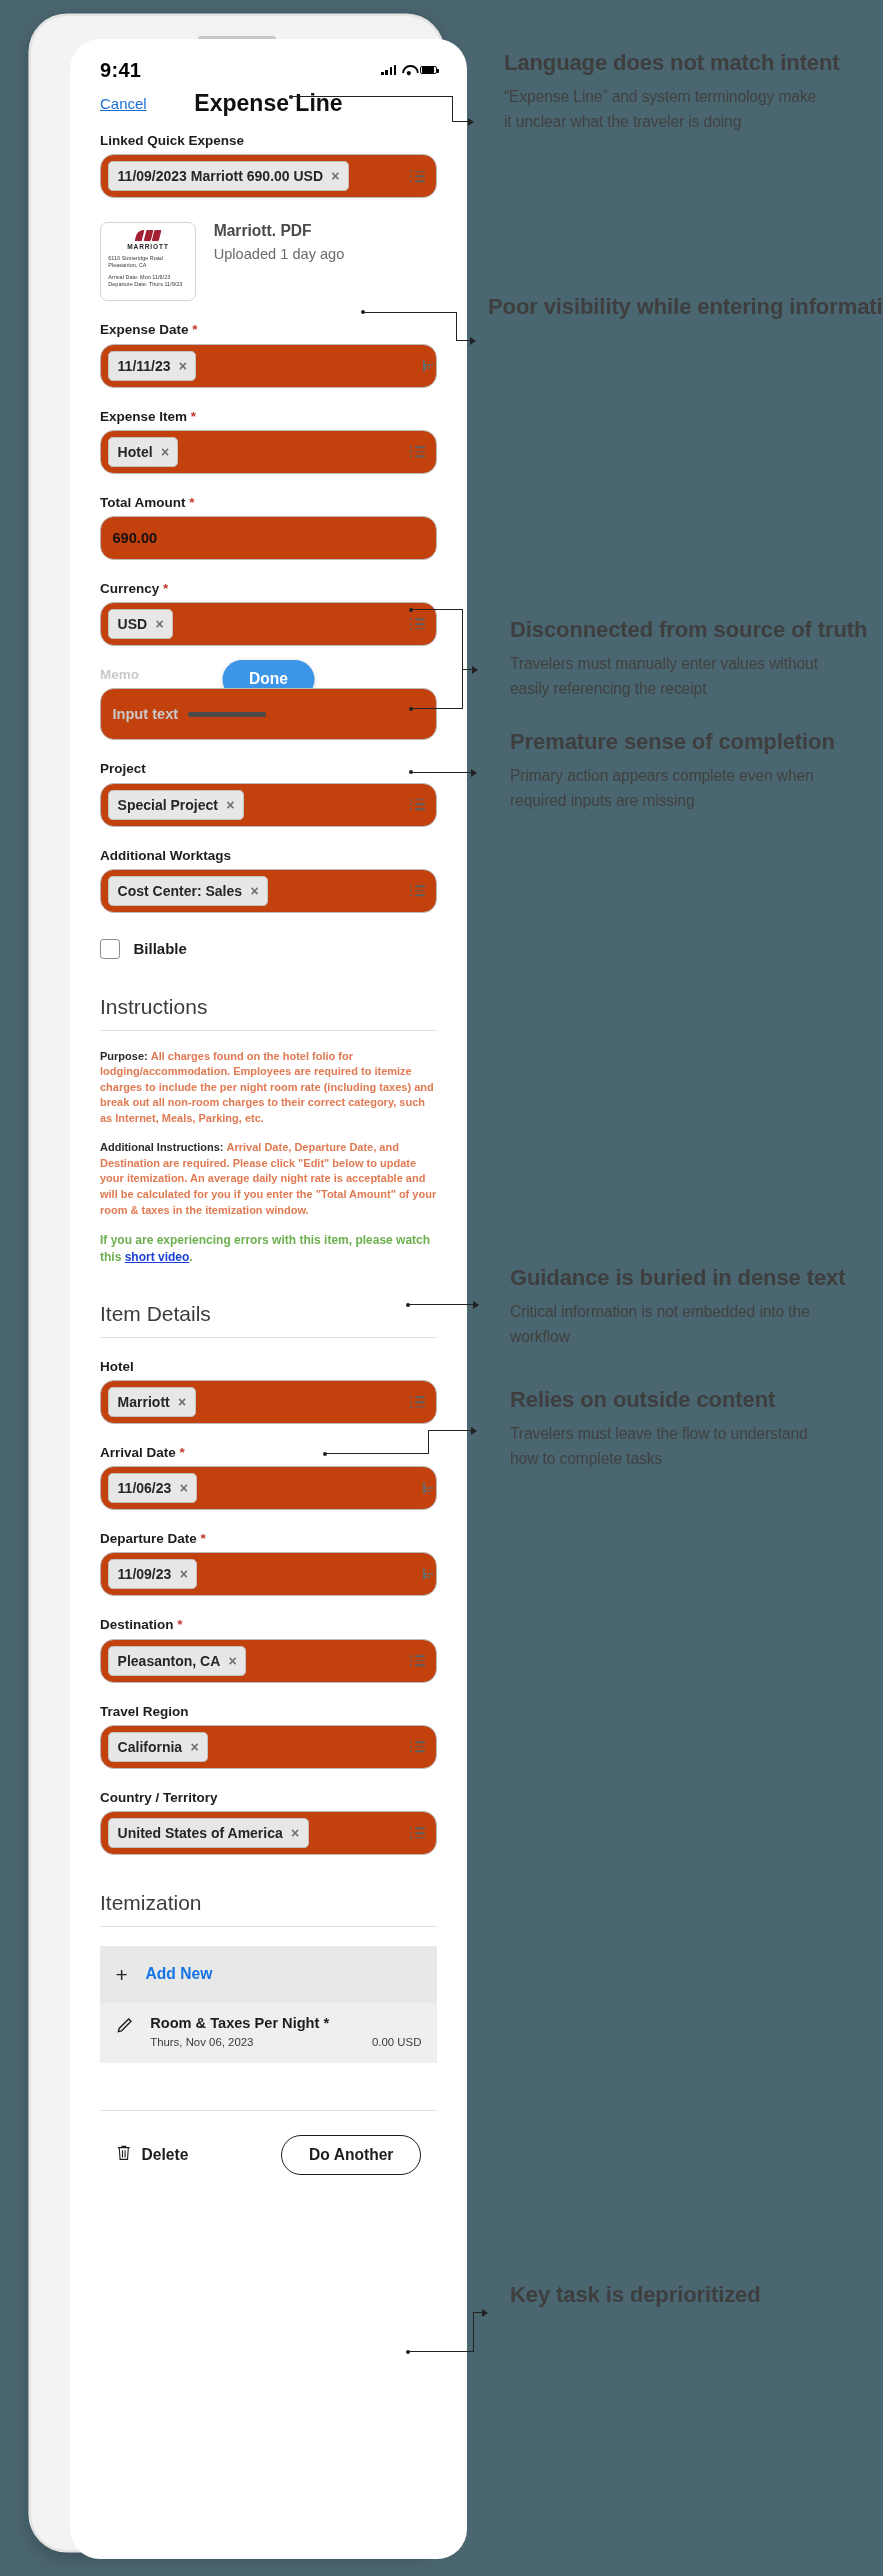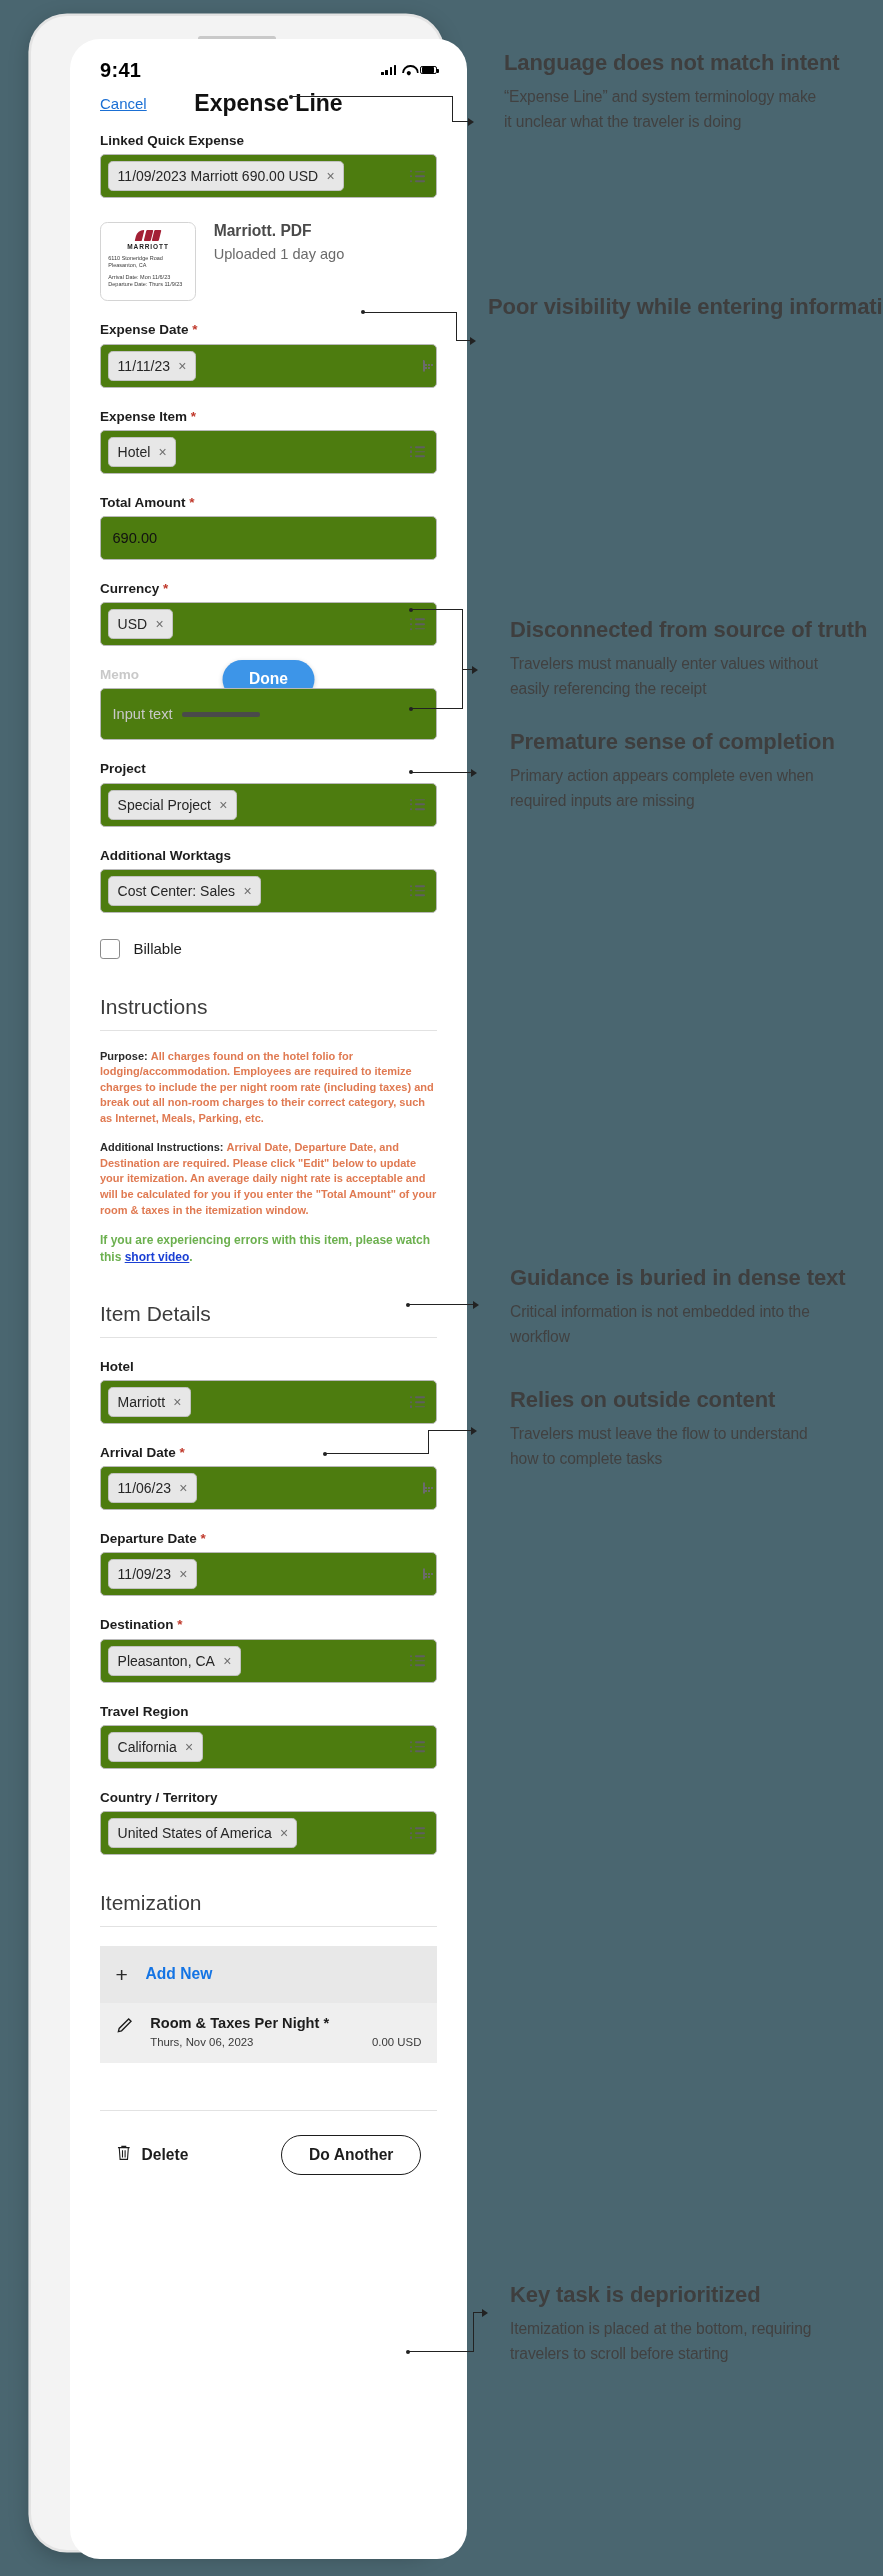--- a/index.html
+++ b/index.html
@@ -116,26 +116,27 @@
   
   .content { padding: 0 30px; }
   .field { margin-top: 21px; }
   .field-label {
     font-size: 13.5px; color: #1d1d1d; font-weight: 600;
     margin-bottom: 6.2px;
   }
   .req { color: #c0392b; font-weight: bold; }
   .input-box {
     border: 0.8px solid #b9b9b9;
-    border-radius: 5px;
-    background: #4d7c0f;
+    border-radius: 14px;
+    background: #c2410c;
     height: 44px;
     display:flex; align-items:center;
     padding: 0 7.3px;
     position: relative;
+    font-weight: bold;
   }
   .pill {
     background: #e7e7e7;
     border: 0.8px solid #c2c2c2;
     border-radius: 4.7px;
     height: 30px;
     display:flex; align-items:center; gap: 8.3px;
     padding: 0 8.3px;
     font-size: 14px; color: #262626;
     max-width: calc(100% - 42px);
@@ -210,21 +211,21 @@
     background:#3d95e8; color:#fff; font-weight:bold; font-size:15.6px;
     border-radius: 23px; padding: 10.4px 27px;
     box-shadow: 0 1.6px 5.2px rgba(0,0,0,0.18);
   }
   .memo-label { color:#c9c9c9; }
   .memo-box { height: 52px; }
   .memo-ph { font-size: 14.6px; color:#c9c9c9; padding-left: 4.2px;}
   .cursor-bar { display:inline-block; width:78px;height:4.7px;background:#4a4a4a;border-radius:2.1px;margin-left:9.4px;vertical-align:middle;}
 
   
-  .check-row { display:flex; align-items:center; gap: 13.5px; margin-top: 26px;}
+  .check-row { display:flex; align-items:center; gap: 13.5px; margin-top: 26px; font-weight: bold;}
   .checkbox { width: 20px; height: 20px; border:1.3px solid #8a8a8a; border-radius: 3.1px; background:#fff;}
   .check-label { font-size: 15px; color:#1d1d1d;}
 
   
   .section { margin-top: 36px; }
   .section-title { font-size: 21px; color:#3c3c3c; font-weight:normal; }
   .section-rule { height:0.8px; background:#e2e2e2; margin-top: 11.4px; }
 
   .instr { margin-top: 17.7px; font-size: 11px; line-height: 1.42; }
   .instr p { margin-bottom: 13.5px; }
@@ -763,15 +764,14 @@
   <div class="a-body" style="width:323px;">Critical information is not embedded into the workflow</div>
 </div>
 
 <div class="annot" style="left:510px; top:1387px;">
   <div class="a-title">Relies on outside content</div>
   <div class="a-body" style="width:323px;">Travelers must leave the flow to understand how to complete tasks</div>
 </div>
 
 <div class="annot" style="left:510px; top:2282px;">
   <div class="a-title">Key task is deprioritized</div>
-  <div class="a-body" style="width:323px;">Itemization is placed at the bottom, requiring travelers to scroll before starting</div>
 </div>
 
 
 </body></html>

